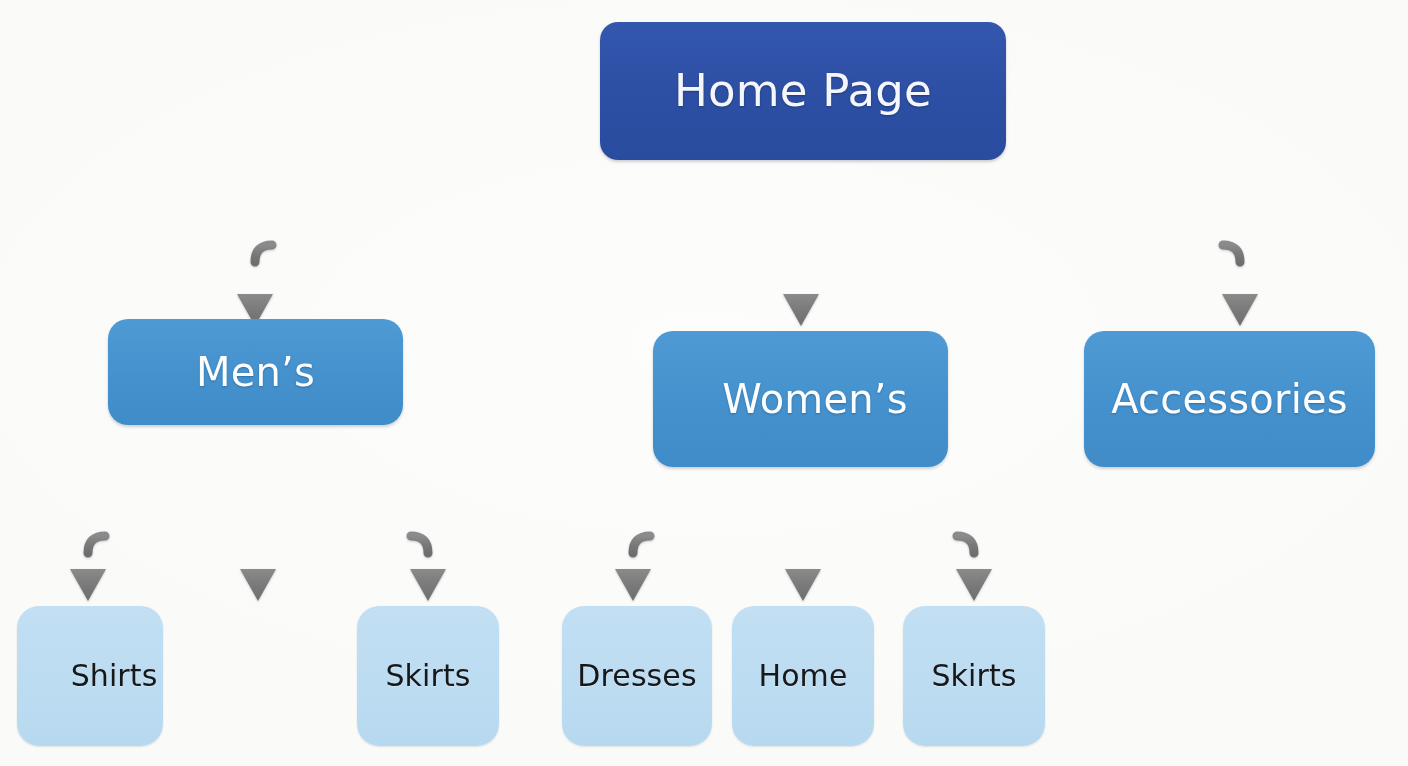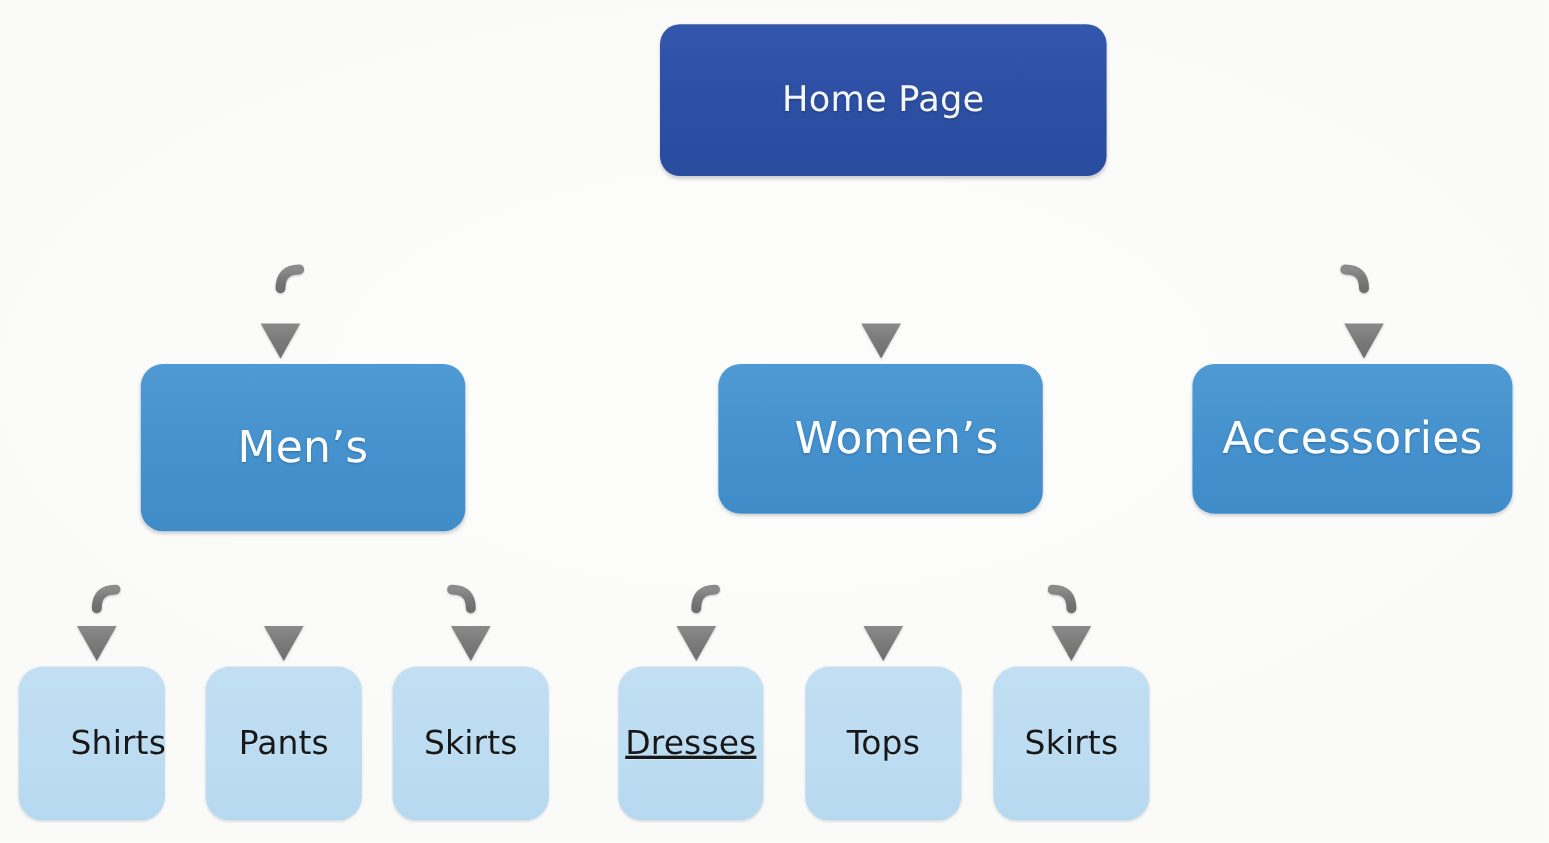--- a/index.html
+++ b/index.html
@@ -45,21 +45,21 @@
     text-align: center;
     line-height: 1.05;
     white-space: nowrap;
     user-select: none;
   }
   
   .node.root {
     background: linear-gradient(180deg, #3457ae 0%, #2c4fa4 55%, #2a4c9f 100%);
     color: #f4f6fb;
     border-radius: 18px;
-    font-size: 32px;
+    font-size: 45px;
     font-weight: 400;
     letter-spacing: 0.2px;
     box-shadow: 0 2px 3px rgba(40,45,60,0.22);
     text-shadow: 0 1px 2px rgba(20,30,60,0.45);
   }
   
   .node.section {
     background: linear-gradient(180deg, #4f9ad4 0%, #4491cd 55%, #3f8cc9 100%);
     color: #fbfdff;
     border-radius: 20px;
@@ -140,49 +140,46 @@
       <polygon points="615,569 651,569 633,601"></polygon>
       <polygon points="785,569 821,569 803,601"></polygon>
       <polygon points="956,569 992,569 974,601"></polygon>
     </g>
   </svg>
 
   <div class="node root" style="left:600px; top:22px; width:406px; height:138px;">
     <span>Home Page</span>
   </div>
 
-  <div class="node section" style="left:108px; top:331px; width:295px; height:152px;margin-left:20px;">
+  <div class="node section" style="left:108px; top:319px; width:295px; height:106px;">
     <span>Men’s</span>
   </div>
 
   <div class="node section" style="left:653px; top:331px; width:295px; height:136px;padding-left:29px;">
     <span>Women’s</span>
   </div>
 
   <div class="node section" style="left:1084px; top:331px; width:291px; height:136px;">
     <span>Accessories</span>
   </div>
 
-  <div class="node leaf" style="left:17px; top:606px; width:133px; height:140px;padding-left:48px;">
+  <div class="node leaf" style="left:17px; top:606px; width:146px; height:140px;padding-left:48px;">
     <span>Shirts</span>
   </div>
 
-  <div class="node leaf" style="left:187px; top:606px; width:142px; height:140px;">
-    <span>Pants</span>
-  </div>
 
   <div class="node leaf" style="left:357px; top:606px; width:142px; height:140px;">
     <span>Skirts</span>
   </div>
 
-  <div class="node leaf" style="left:562px; top:606px; width:132px; height:140px;text-decoration:underline;">
+  <div class="node leaf" style="left:562px; top:606px; width:150px; height:140px;">
     <span>Dresses</span>
   </div>
 
   <div class="node leaf" style="left:732px; top:606px; width:142px; height:140px;">
-    <span>Tops</span>
+    <span>Home</span>
   </div>
 
   <div class="node leaf" style="left:903px; top:606px; width:142px; height:140px;">
     <span>Skirts</span>
   </div>
 
 </div>
 
 </body></html>

